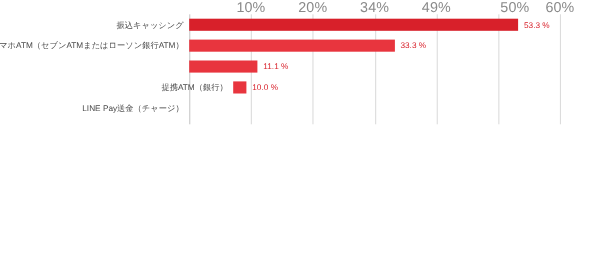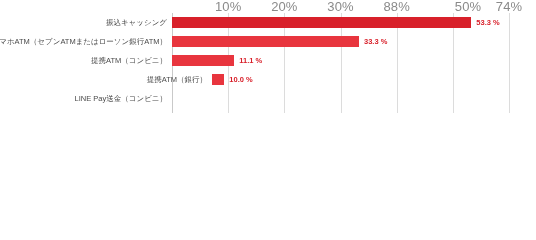--- a/index.html
+++ b/index.html
@@ -89,39 +89,39 @@
     height: 11px;
     background: #e8353e;
     display: block;
   }
   .bar.primary {
     background: #d8202a;
   }
 
   .val-label {
     font-size: 7.5px;
-    font-weight: bold;
+    font-weight: normal;
     color: #d8202a;
     margin-left: 5px;
     white-space: nowrap;
     line-height: 11px;
   }
 </style>
 </head>
 <body>
 
 <div id="chart-root">
 
   <div id="tick-labels">
       <div class="tick-label" style="left: 228.167px;">10%</div>
       <div class="tick-label" style="left: 284.333px;">20%</div>
-      <div class="tick-label" style="left: 340.5px;">30%</div>
-      <div class="tick-label" style="left: 396.667px;">88%</div>
+      <div class="tick-label" style="left: 340.5px;">34%</div>
+      <div class="tick-label" style="left: 396.667px;">49%</div>
       <div class="tick-label" style="left: 468px;">50%</div>
-      <div class="tick-label" style="left: 509px;">74%</div>
+      <div class="tick-label" style="left: 509px;">60%</div>
     </div>
 
   <div id="plot-area">
     <div id="gridlines">
         <div class="gridline zero" style="left: 0px;"></div>
         <div class="gridline" style="left: 56.1667px;"></div>
         <div class="gridline" style="left: 112.333px;"></div>
         <div class="gridline" style="left: 168.5px;"></div>
         <div class="gridline" style="left: 224.667px;"></div>
         <div class="gridline" style="left: 280.833px;"></div>
@@ -136,33 +136,32 @@
           </div>
         </div>
         <div class="row" style="top: 19px;">
           <div class="cat-label">スマホATM（セブンATMまたはローソン銀行ATM）</div>
           <div class="bar-wrap">
             <div class="bar" style="width: 187.035px;"></div>
             <div class="val-label">33.3 %</div>
           </div>
         </div>
         <div class="row" style="top: 38px;">
-          <div class="cat-label">提携ATM（コンビニ）</div>
           <div class="bar-wrap">
             <div class="bar" style="width: 62.345px;"></div>
             <div class="val-label">11.1 %</div>
           </div>
         </div>
         <div class="row" style="top: 57px; margin-left: 40px;">
           <div class="cat-label">提携ATM（銀行）</div>
           <div class="bar-wrap">
             <div class="bar" style="width: 12.3567px;"></div>
             <div class="val-label">10.0 %</div>
           </div>
         </div>
         <div class="row" style="top: 76px;">
-          <div class="cat-label">LINE Pay送金（コンビニ）</div>
+          <div class="cat-label">LINE Pay送金（チャージ）</div>
           <div class="bar-wrap"></div>
         </div>
       </div>
   </div>
 
 </div>
 
 </body></html>

